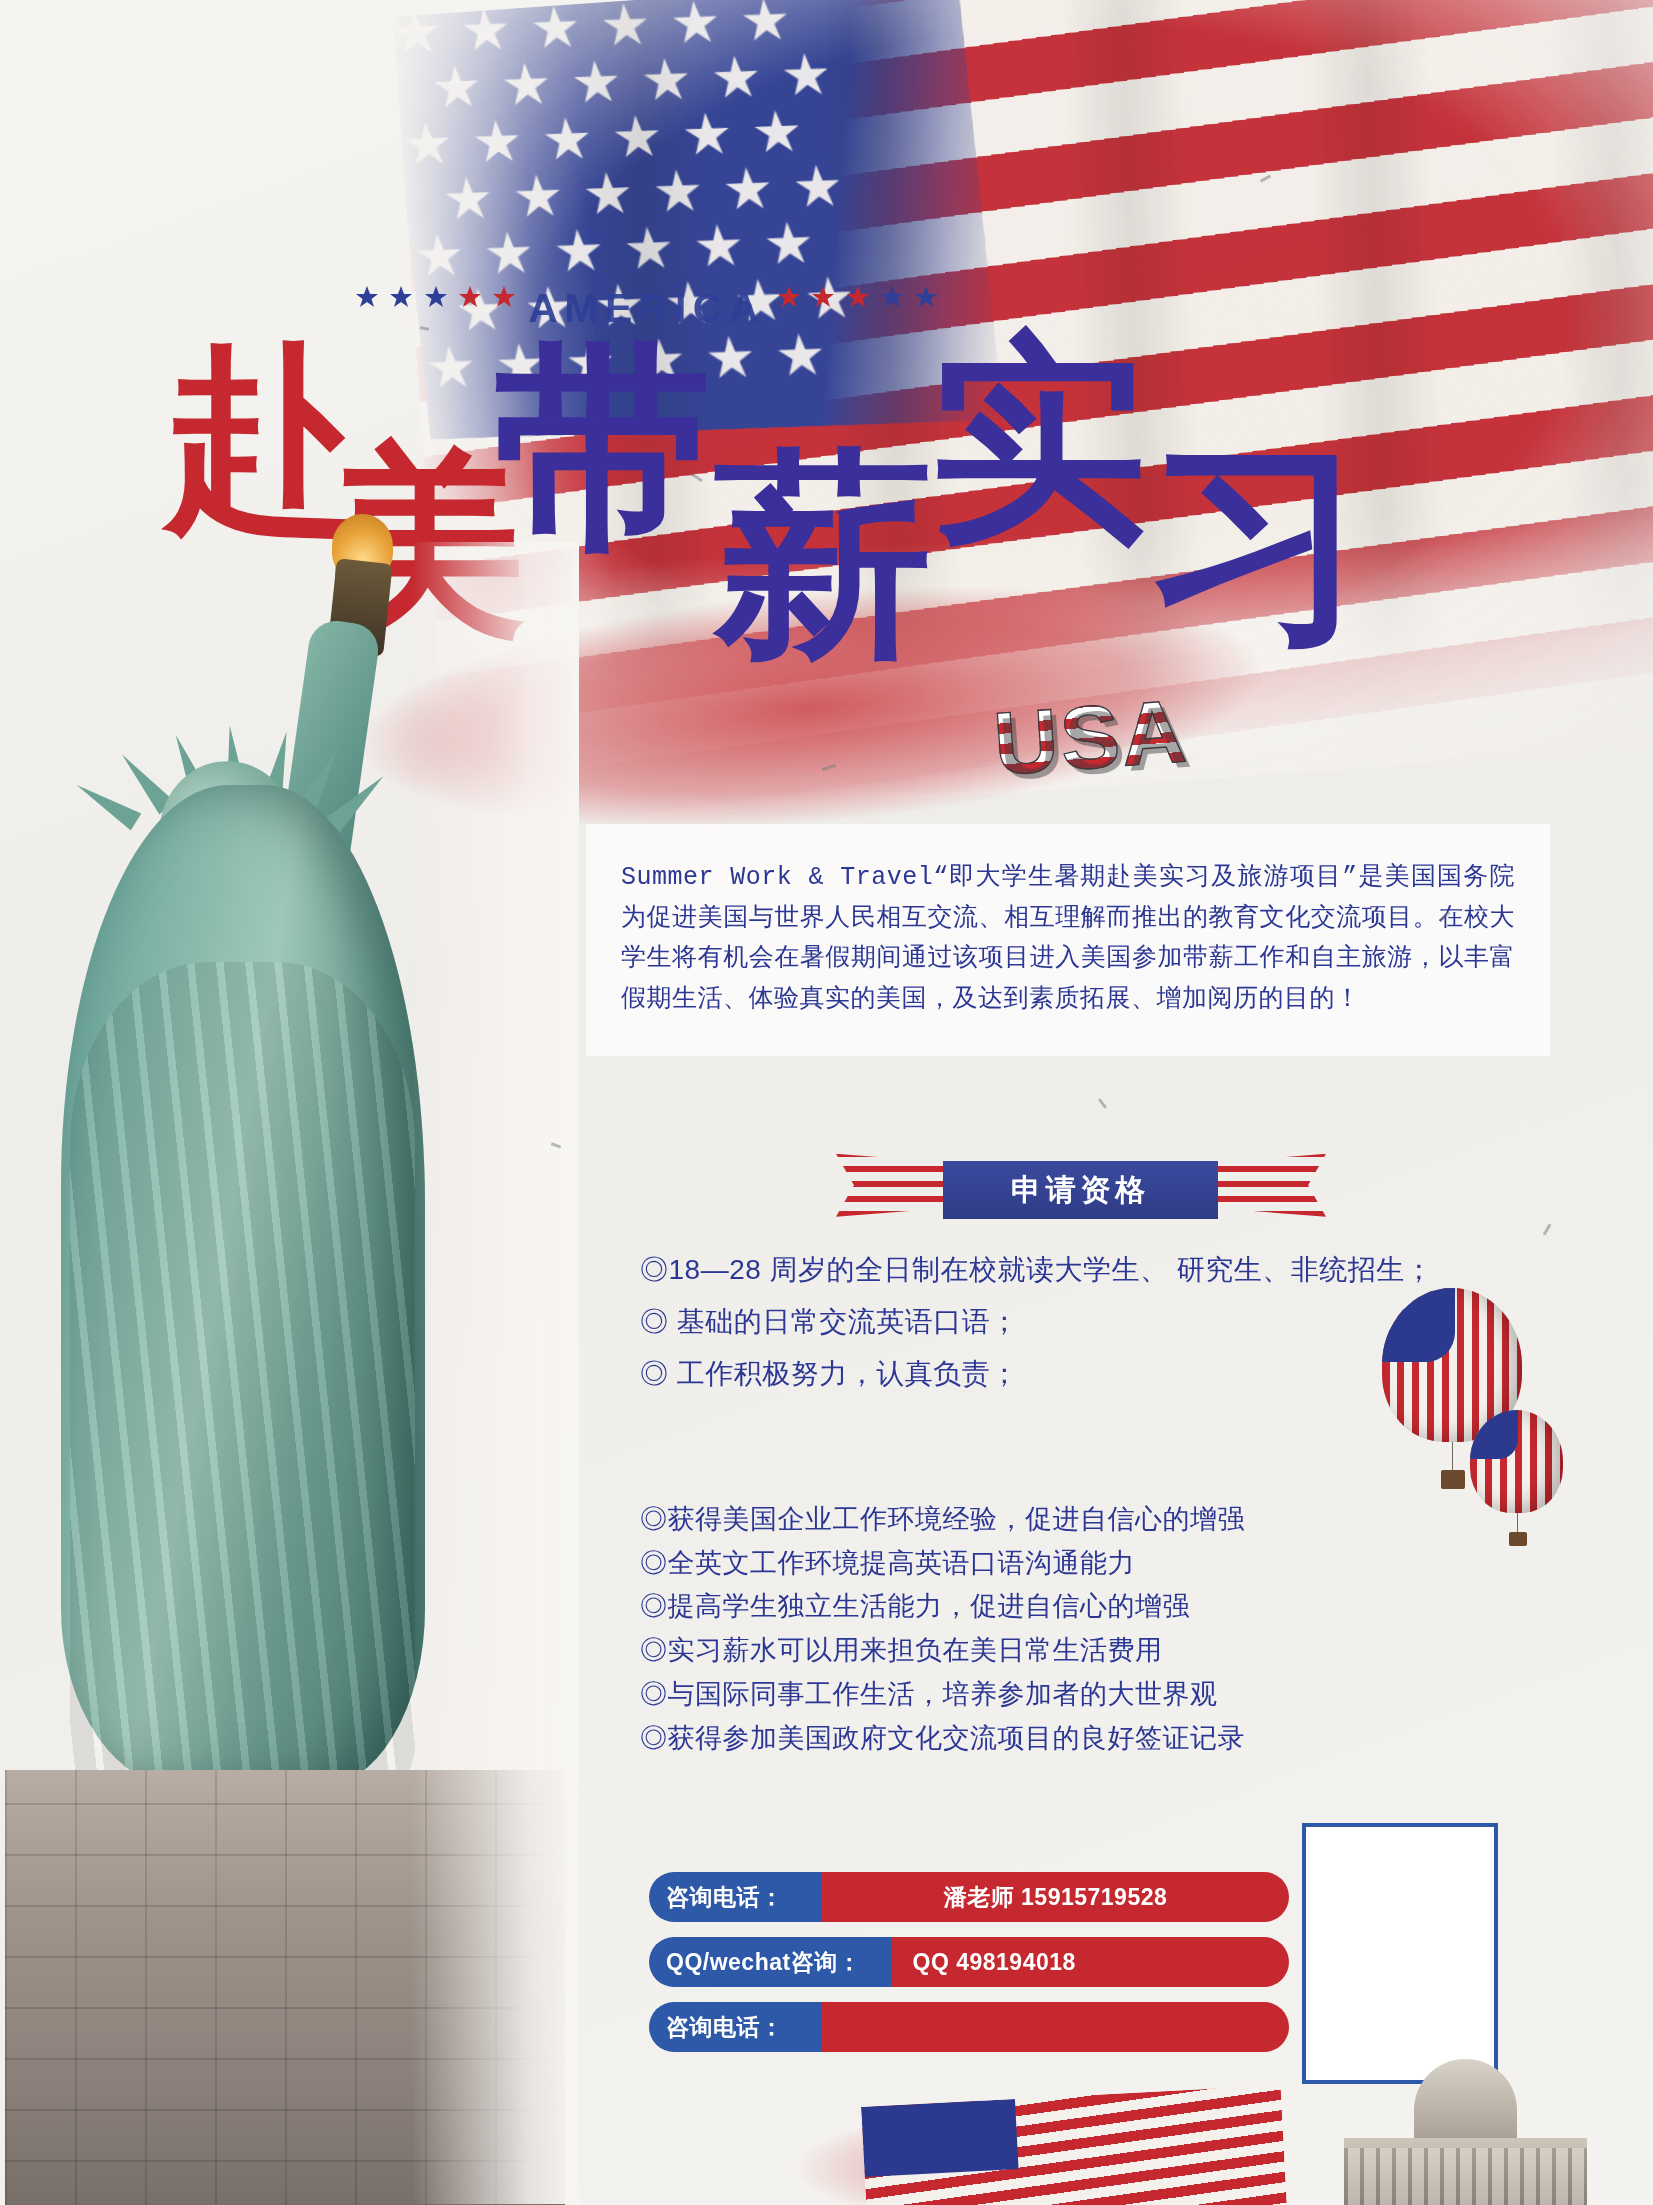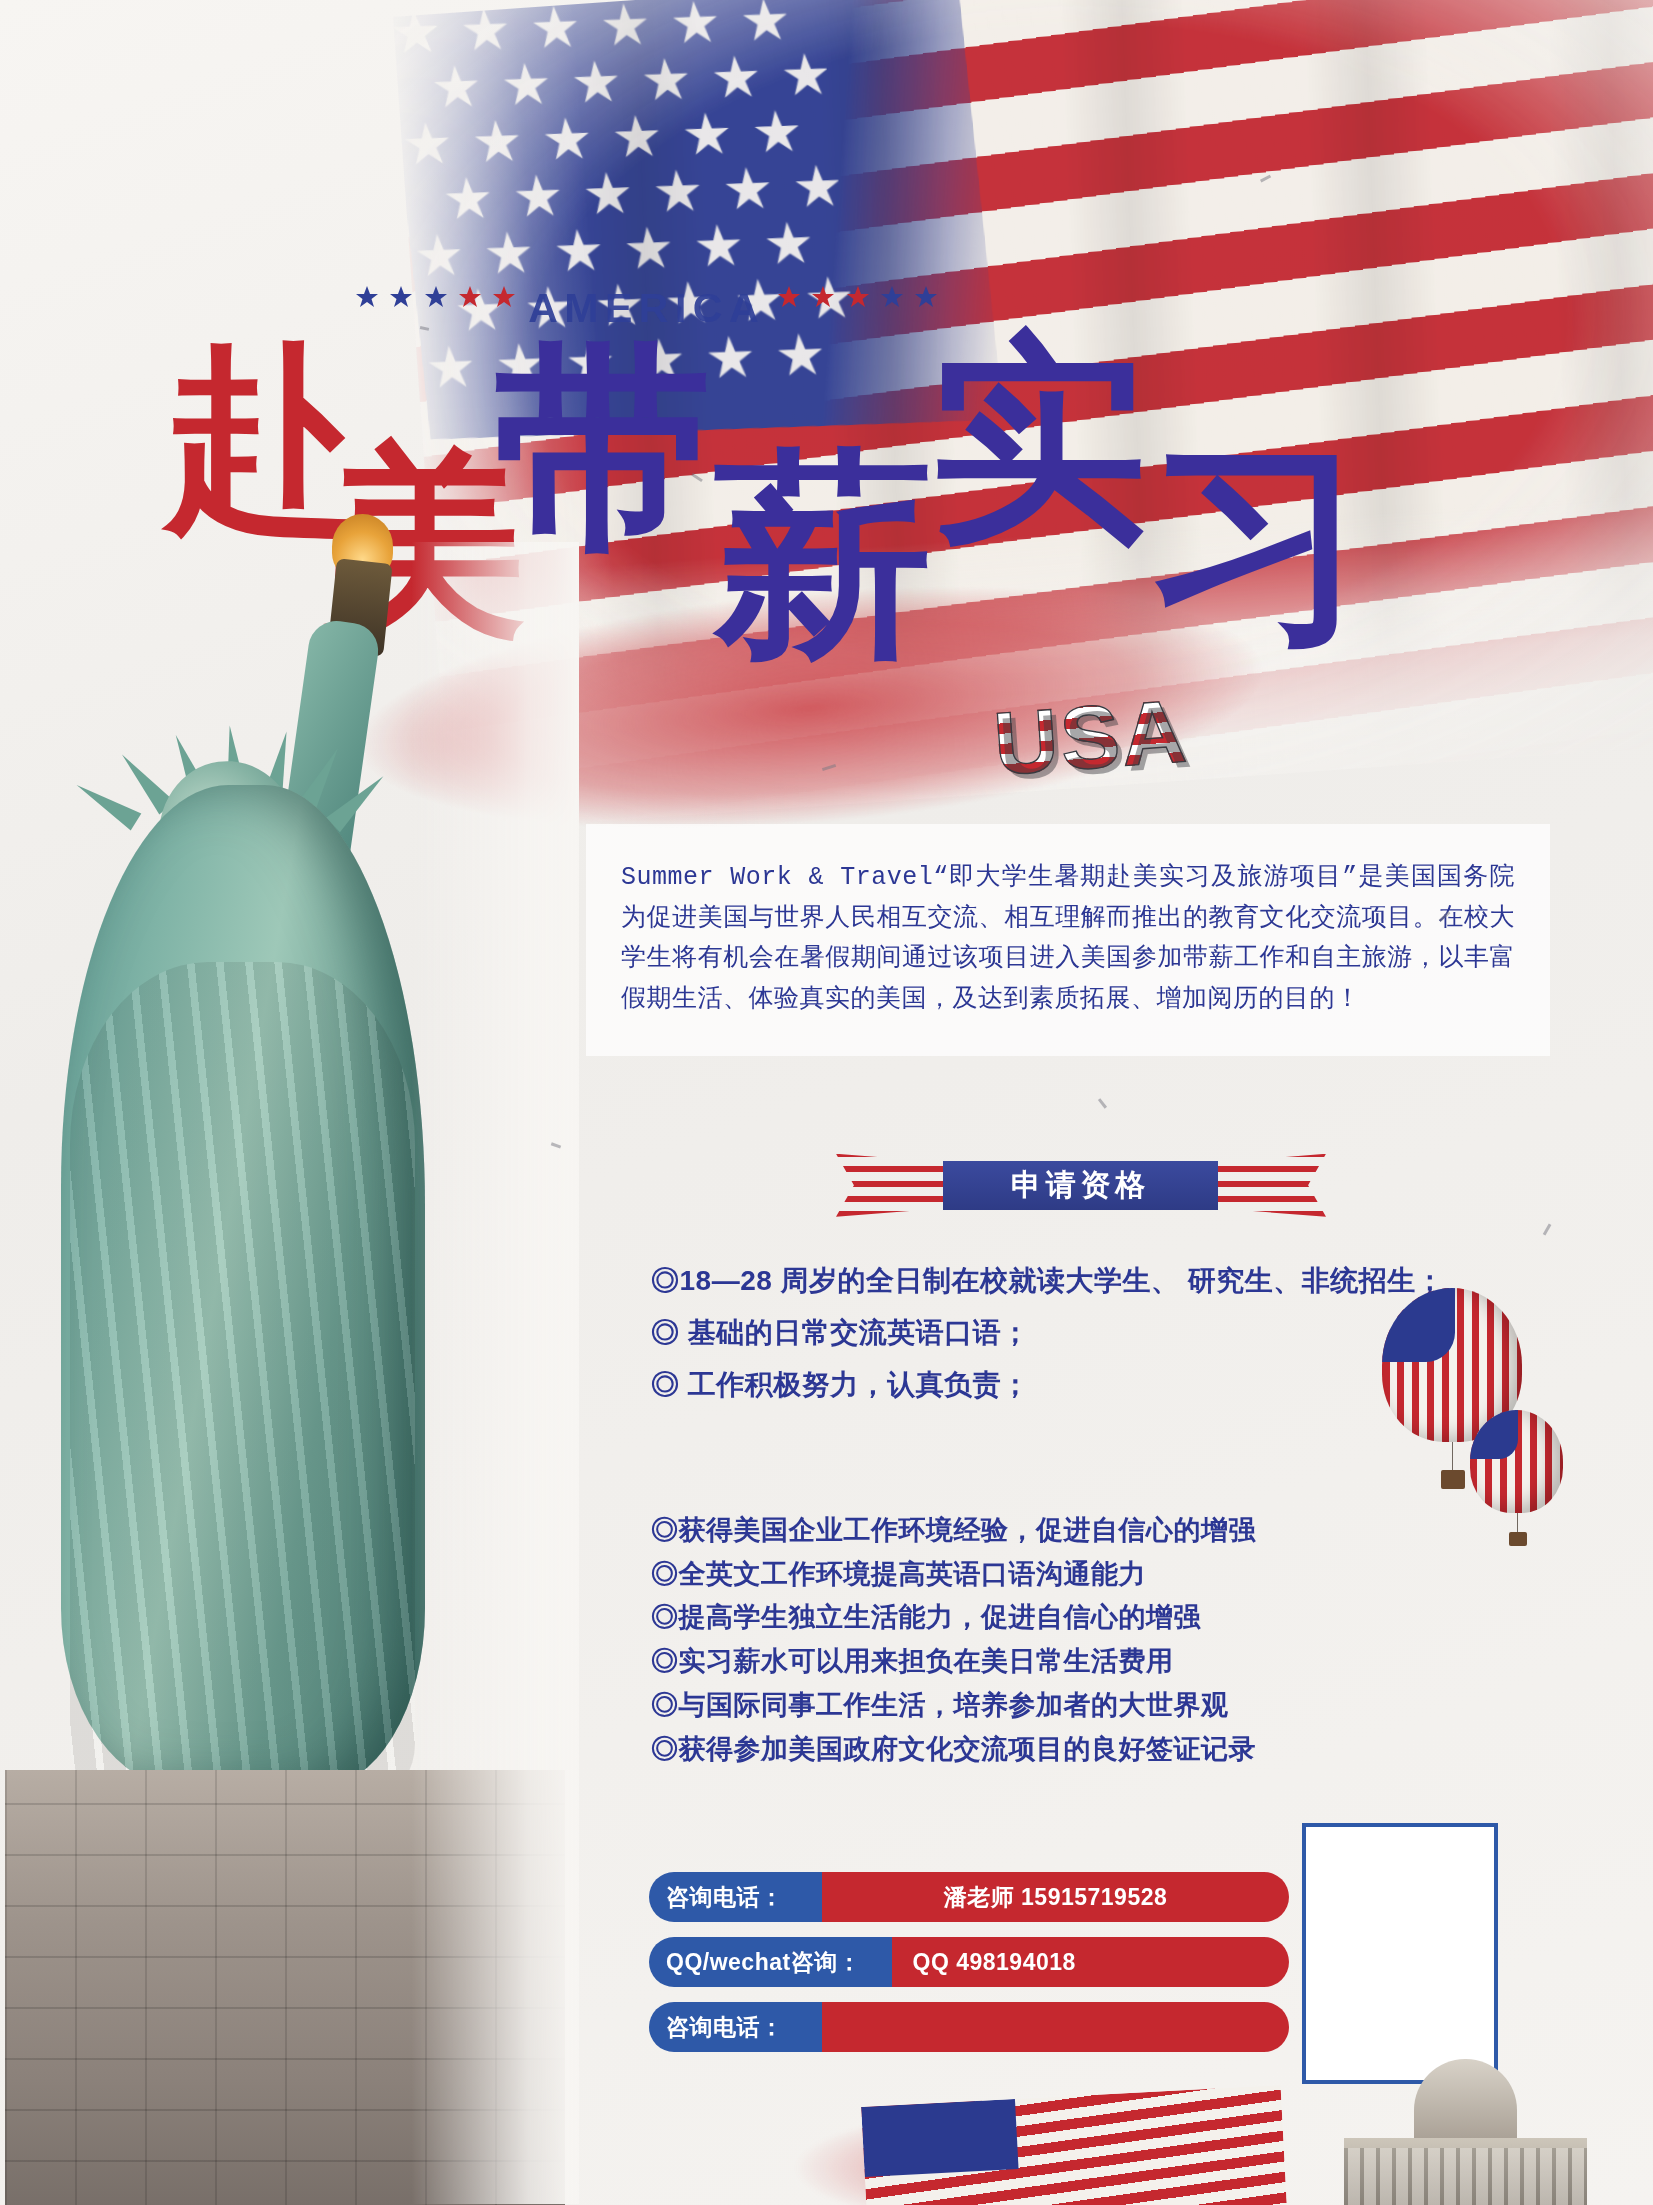--- a/index.html
+++ b/index.html
@@ -271,21 +271,21 @@
 
   
   .ribbon {
     position: absolute;
     width: 490px;
     height: 70px;
   }
   .ribbon-bar {
     position: absolute;
     left: 107px; top: 10.3px;
-    width: 275px; height: 49px;
+    width: 275px; height: 58px;
     background: linear-gradient(180deg, #3b4a9e 0%, #2e3b86 100%);
     display: flex;
     align-items: center;
     justify-content: center;
   }
   .ribbon-title {
     font-family: "Liberation Sans", sans-serif;
     font-size: 30px;
     font-weight: 700;
     color: #ffffff;
@@ -301,24 +301,23 @@
   }
   .ribbon-wing.left  { left: 0;  clip-path: polygon(0 0, 100% 14%, 100% 86%, 0 100%, 16% 50%); }
   .ribbon-wing.right { right: 0; clip-path: polygon(100% 0, 0 14%, 0 86%, 100% 100%, 84% 50%); }
 
   #ribbon-qualify { left: 836px; top: 1151px; }
   #ribbon-gain    { left: 836px; top: 1405px; }
 
   
   .bullet-list {
     position: absolute;
-    margin: 11px;
+    margin: 0;
     padding: 0;
     list-style: none;
-    font-weight: bold;
   }
   #qualify-list { left: 640px; top: 1244px; width: 901px; }
   #gain-list    { left: 640px; top: 1498px; width: 901px; }
 
   .bullet-item {
     font-family: "Liberation Sans", sans-serif;
     color: #2c3794;
     letter-spacing: 0.5px;
     white-space: nowrap;
   }

